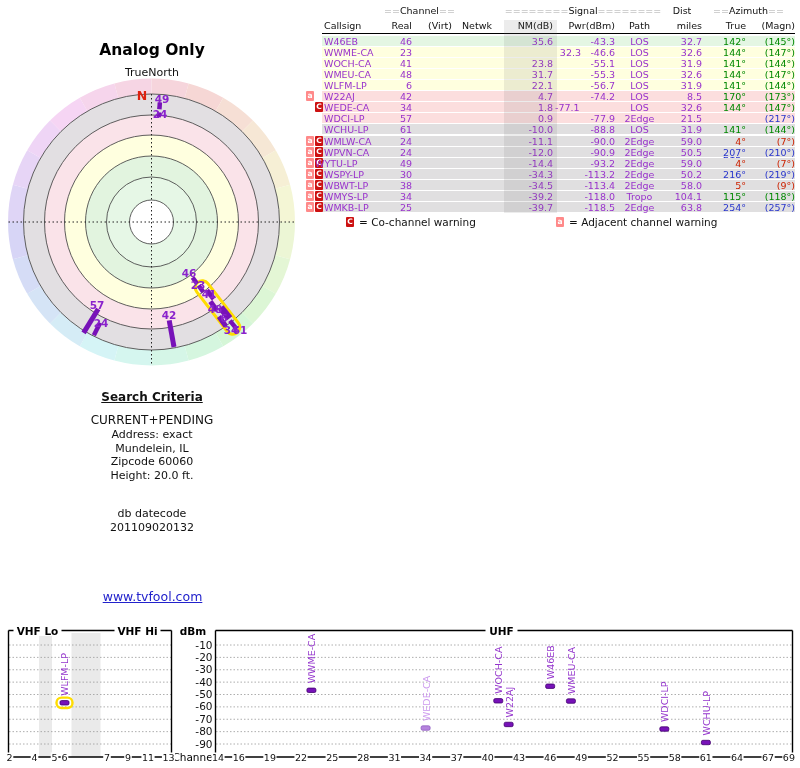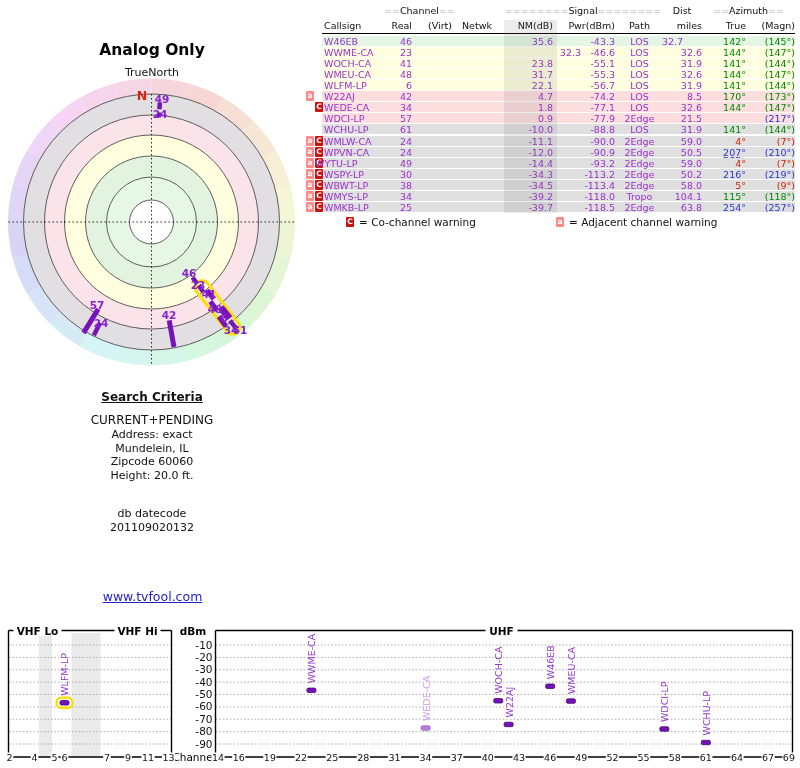--- a/index.html
+++ b/index.html
@@ -107,21 +107,21 @@
       <div class="cell" style="position: absolute; left: 748px; top: 20px; width: 47px; text-align: right; color: rgb(17, 17, 17);">(Magn)</div>
       <div style="position: absolute; left: 322px; top: 33px; width: 473px; height: 1px; background: rgb(0, 0, 0);"></div>
       <div style="position: absolute; left: 322px; top: 36px; width: 473px; height: 10.4px; background: rgb(228, 246, 227);"></div>
       <div class="cell" style="position: absolute; left: 324px; top: 36px; width: 60px; text-align: left; color: rgb(153, 51, 204);">W46EB</div>
       <div class="cell" style="position: absolute; left: 384px; top: 36px; width: 28px; text-align: right; color: rgb(153, 51, 204);">46</div>
       <div class="cell" style="position: absolute; left: 412px; top: 36px; width: 40px; text-align: right; color: rgb(153, 51, 204);"></div>
       <div class="cell" style="position: absolute; left: 452px; top: 36px; width: 50px; text-align: center; color: rgb(153, 51, 204);"></div>
       <div class="cell" style="position: absolute; left: 504px; top: 36px; width: 49px; text-align: right; color: rgb(153, 51, 204);">35.6</div>
       <div class="cell" style="position: absolute; left: 555px; top: 36px; width: 60px; text-align: right; color: rgb(153, 51, 204);">-43.3</div>
       <div class="cell" style="position: absolute; left: 617px; top: 36px; width: 45px; text-align: center; color: rgb(153, 51, 204);">LOS</div>
-      <div class="cell" style="position: absolute; left: 662px; top: 36px; width: 40px; text-align: left; color: rgb(153, 51, 204);">32.7</div>
+      <div class="cell" style="position: absolute; left: 662px; top: 36px; width: 40px; text-align: right; color: rgb(153, 51, 204);">32.7</div>
       <div class="cell" style="position: absolute; left: 702px; top: 36px; width: 44px; text-align: right; color: rgb(0, 136, 0);">142°</div>
       <div class="cell" style="position: absolute; left: 748px; top: 36px; width: 47px; text-align: right; color: rgb(0, 136, 0);">(145°)</div>
       <div style="position: absolute; left: 322px; top: 47px; width: 473px; height: 10.4px; background: rgb(255, 255, 223);"></div>
       <div class="cell" style="position: absolute; left: 324px; top: 47px; width: 60px; text-align: left; color: rgb(153, 51, 204);">WWME-CA</div>
       <div class="cell" style="position: absolute; left: 384px; top: 47px; width: 28px; text-align: right; color: rgb(153, 51, 204);">23</div>
       <div class="cell" style="position: absolute; left: 412px; top: 47px; width: 40px; text-align: right; color: rgb(153, 51, 204);"></div>
       <div class="cell" style="position: absolute; left: 452px; top: 47px; width: 50px; text-align: center; color: rgb(153, 51, 204);"></div>
       <div class="cell" style="position: absolute; left: 504px; top: 47px; width: 49px; text-align: right; color: rgb(153, 51, 204); margin-left: 28px;">32.3</div>
       <div class="cell" style="position: absolute; left: 555px; top: 47px; width: 60px; text-align: right; color: rgb(153, 51, 204);">-46.6</div>
       <div class="cell" style="position: absolute; left: 617px; top: 47px; width: 45px; text-align: center; color: rgb(153, 51, 204);">LOS</div>
@@ -173,21 +173,21 @@
       <div class="cell" style="position: absolute; left: 662px; top: 91px; width: 40px; text-align: right; color: rgb(153, 51, 204);">8.5</div>
       <div class="cell" style="position: absolute; left: 702px; top: 91px; width: 44px; text-align: right; color: rgb(0, 136, 0);">170°</div>
       <div class="cell" style="position: absolute; left: 748px; top: 91px; width: 47px; text-align: right; color: rgb(0, 136, 0);">(173°)</div>
       <div style="position: absolute; left: 322px; top: 102px; width: 473px; height: 10.4px; background: rgb(252, 222, 222);"></div>
       <div class="warnbox" style="left: 315px; top: 102px; position: absolute; background: rgb(204, 17, 17);">C</div>
       <div class="cell" style="position: absolute; left: 324px; top: 102px; width: 60px; text-align: left; color: rgb(153, 51, 204);">WEDE-CA</div>
       <div class="cell" style="position: absolute; left: 384px; top: 102px; width: 28px; text-align: right; color: rgb(153, 51, 204);">34</div>
       <div class="cell" style="position: absolute; left: 412px; top: 102px; width: 40px; text-align: right; color: rgb(153, 51, 204);"></div>
       <div class="cell" style="position: absolute; left: 452px; top: 102px; width: 50px; text-align: center; color: rgb(153, 51, 204);"></div>
       <div class="cell" style="position: absolute; left: 504px; top: 102px; width: 49px; text-align: right; color: rgb(153, 51, 204);">1.8</div>
-      <div class="cell" style="position: absolute; left: 555px; top: 102px; width: 60px; text-align: right; color: rgb(153, 51, 204);">-77.1</div>
+      <div class="cell" style="position: absolute; left: 555px; top: 102px; width: 60px; color: rgb(153, 51, 204);">-77.1</div>
       <div class="cell" style="position: absolute; left: 617px; top: 102px; width: 45px; text-align: center; color: rgb(153, 51, 204);">LOS</div>
       <div class="cell" style="position: absolute; left: 662px; top: 102px; width: 40px; text-align: right; color: rgb(153, 51, 204);">32.6</div>
       <div class="cell" style="position: absolute; left: 702px; top: 102px; width: 44px; text-align: right; color: rgb(0, 136, 0);">144°</div>
       <div class="cell" style="position: absolute; left: 748px; top: 102px; width: 47px; text-align: right; color: rgb(0, 136, 0);">(147°)</div>
       <div style="position: absolute; left: 322px; top: 113px; width: 473px; height: 10.4px; background: rgb(252, 222, 222);"></div>
       <div class="cell" style="position: absolute; left: 324px; top: 113px; width: 60px; text-align: left; color: rgb(153, 51, 204);">WDCI-LP</div>
       <div class="cell" style="position: absolute; left: 384px; top: 113px; width: 28px; text-align: right; color: rgb(153, 51, 204);">57</div>
       <div class="cell" style="position: absolute; left: 412px; top: 113px; width: 40px; text-align: right; color: rgb(153, 51, 204);"></div>
       <div class="cell" style="position: absolute; left: 452px; top: 113px; width: 50px; text-align: center; color: rgb(153, 51, 204);"></div>
       <div class="cell" style="position: absolute; left: 504px; top: 113px; width: 49px; text-align: right; color: rgb(153, 51, 204);">0.9</div>

